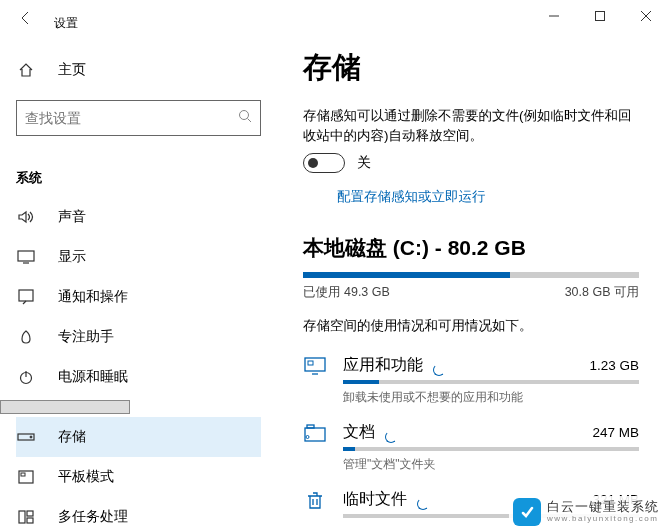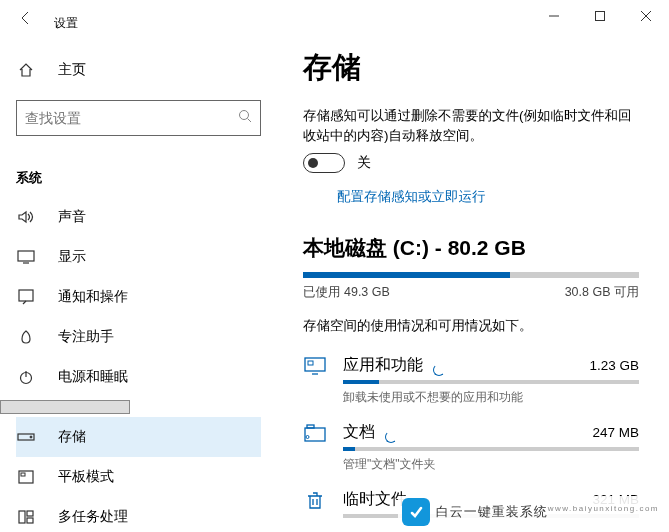--- a/index.html
+++ b/index.html
@@ -57,21 +57,21 @@
     .cat-row1 { display: flex; justify-content: space-between; align-items: center; margin-bottom: 4px; }
     .cat-name { font-size: 16px; display: flex; align-items: flex-end; gap: 10px; }
     .cat-size { font-size: 13.5px; text-align: right; }
     .cat-bar { height: 4px; background: #ccc; margin-bottom: 5px; position: relative; }
     .cat-bar-fill { height: 100%; background: #0063b1; position: absolute; left: 0; }
     .cat-sub { font-size: 12px; color: #666; }
     .spinner { width: 12px; height: 12px; border: 1.5px solid #0063b1; border-top-color: transparent; border-right-color: transparent; border-radius: 50%; display: inline-block; }
     
     .watermark { position: absolute; right: 6px; bottom: 4px; display: flex; align-items: center; gap: 6px; background: rgba(255,255,255,0.9); padding: 2px 4px; }
     .wm-logo { width: 28px; height: 28px; background: #1296db; border-radius: 6px; display: flex; align-items: center; justify-content: center; }
-    .wm-text { display: flex; line-height: 1.1; }
+    .wm-text { display: flex; flex-direction: column; line-height: 1.1; }
     .wm-cn { font-size: 13px; color: #333; letter-spacing: 1px; }
     .wm-en { font-size: 8px; color: #888; letter-spacing: 1.5px; }
   </style>
 </head>
 <body>
 
 <div class="titlebar">
   <div class="back-btn">
     <svg width="16" height="16" viewBox="0 0 16 16">
         <path d="M10 2 L4 8 L10 14" stroke="#333" stroke-width="1" fill="none"></path>

